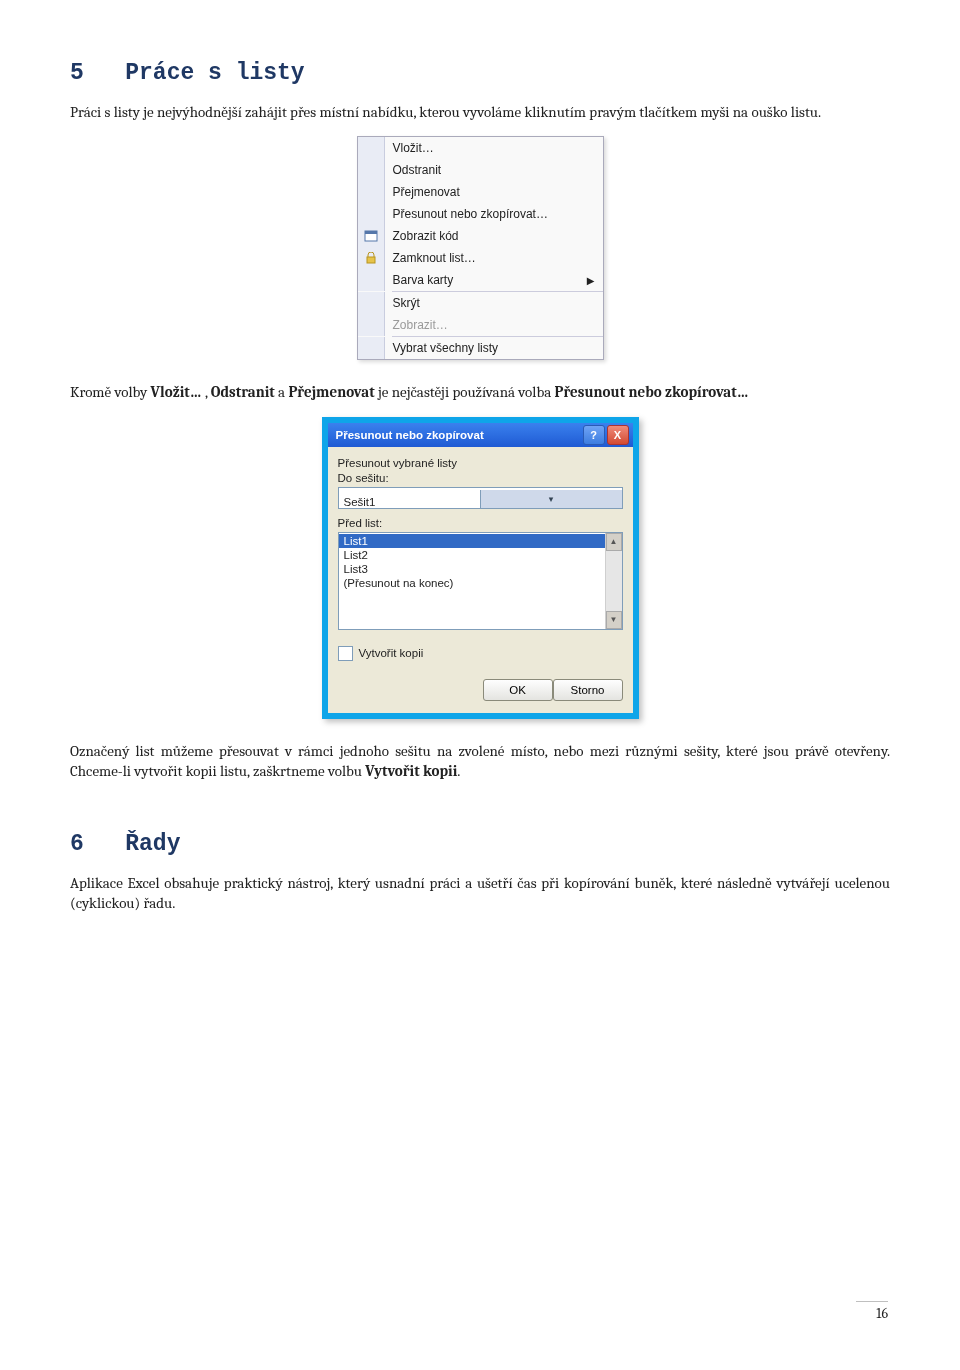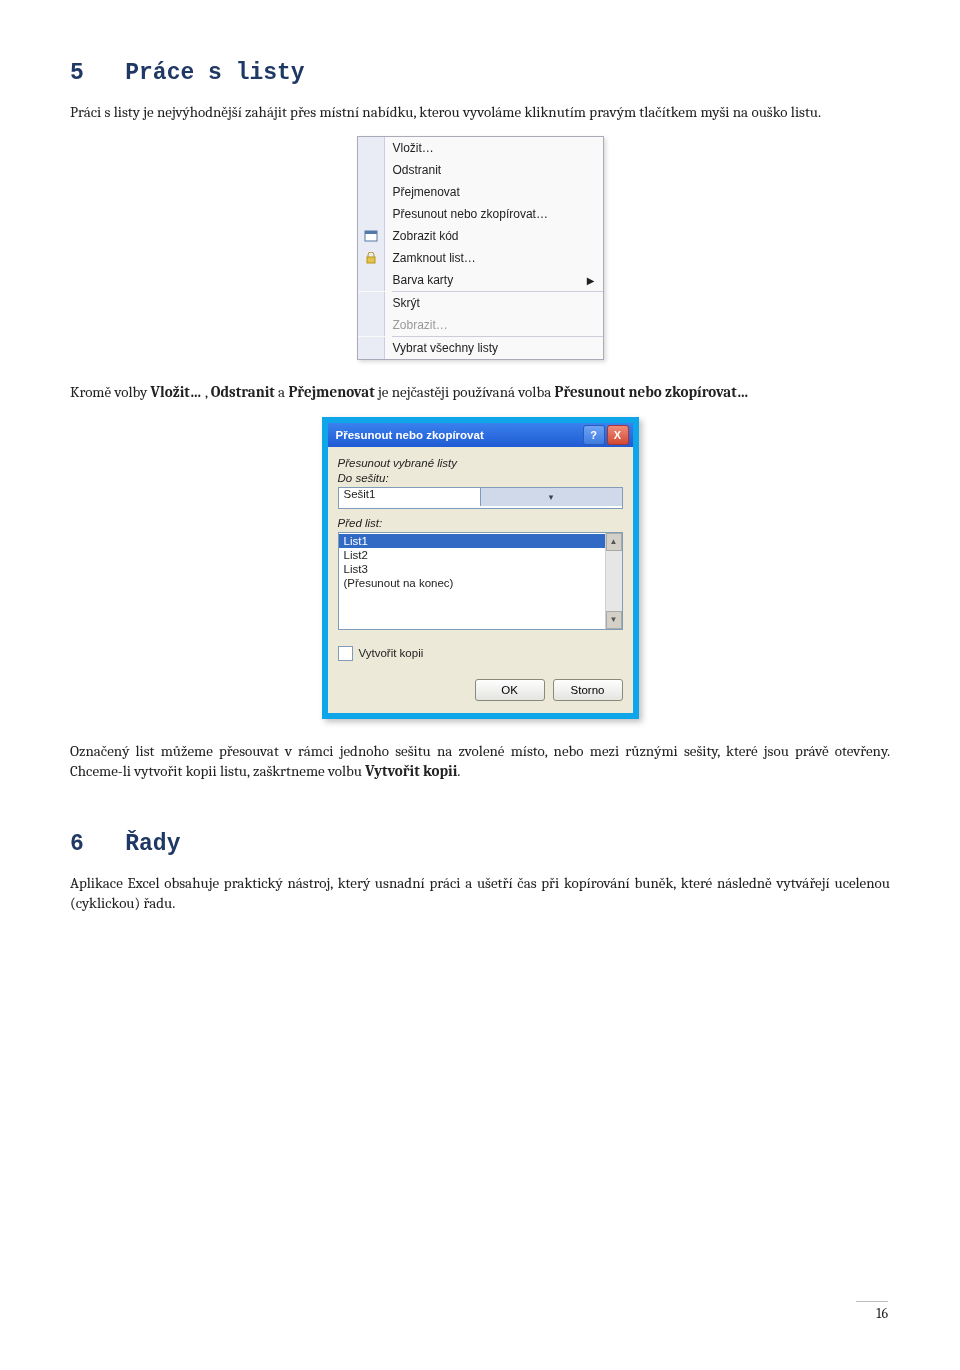--- a/index.html
+++ b/index.html
@@ -96,27 +96,27 @@
     justify-content: center;
     border-radius: 3px;
     font-weight: bold;
     font-size: 11px;
     font-family: Arial, sans-serif;
   }
   .titlebar .help-btn { background: linear-gradient(#6fa3f5,#3d7de0); border:1px solid #2a5bb5; }
   .titlebar .close-btn { background: linear-gradient(#f08b7a,#d24a33); border:1px solid #a33; color:#fff; }
 
   .dialog-body { padding: 10px 10px 12px 10px; }
-  .dialog-body label { display: block; margin-bottom: 3px; font-style: italic; }
+  .dialog-body label { display: block; margin-bottom: 3px; }
   .combo {
     display: flex;
     border: 1px solid #7f9db9;
     background: #fff;
     height: 20px;
-    align-items: flex-start;
+    align-items: flex-end;
     margin-bottom: 8px;
   }
   .combo span { flex:1; padding: 0 5px; }
   .combo .dd {
     width: 16px;
     height: 18px;
     background: #cfd9ea;
     border-left: 1px solid #7f9db9;
     display:flex;align-items:center;justify-content:center;
     font-size:9px;color:#345;
@@ -150,21 +150,20 @@
   .checkbox-row { display:flex; align-items:center; margin-bottom: 18px; }
   .checkbox-row .cb {
     width: 13px; height: 13px;
     border: 1px solid #7f9db9;
     background: #fff;
     margin-right: 6px;
   }
   .dialog-buttons {
     display: flex;
     justify-content: flex-end;
-    gap: 8px;
   }
   .dialog-buttons button {
     width: 70px;
     height: 22px;
     font-family: Tahoma, sans-serif;
     font-size: 11.5px;
     background: linear-gradient(#fefefe,#e4e4e0);
     border: 1px solid #8a8a7a;
     border-radius: 3px;
   }

